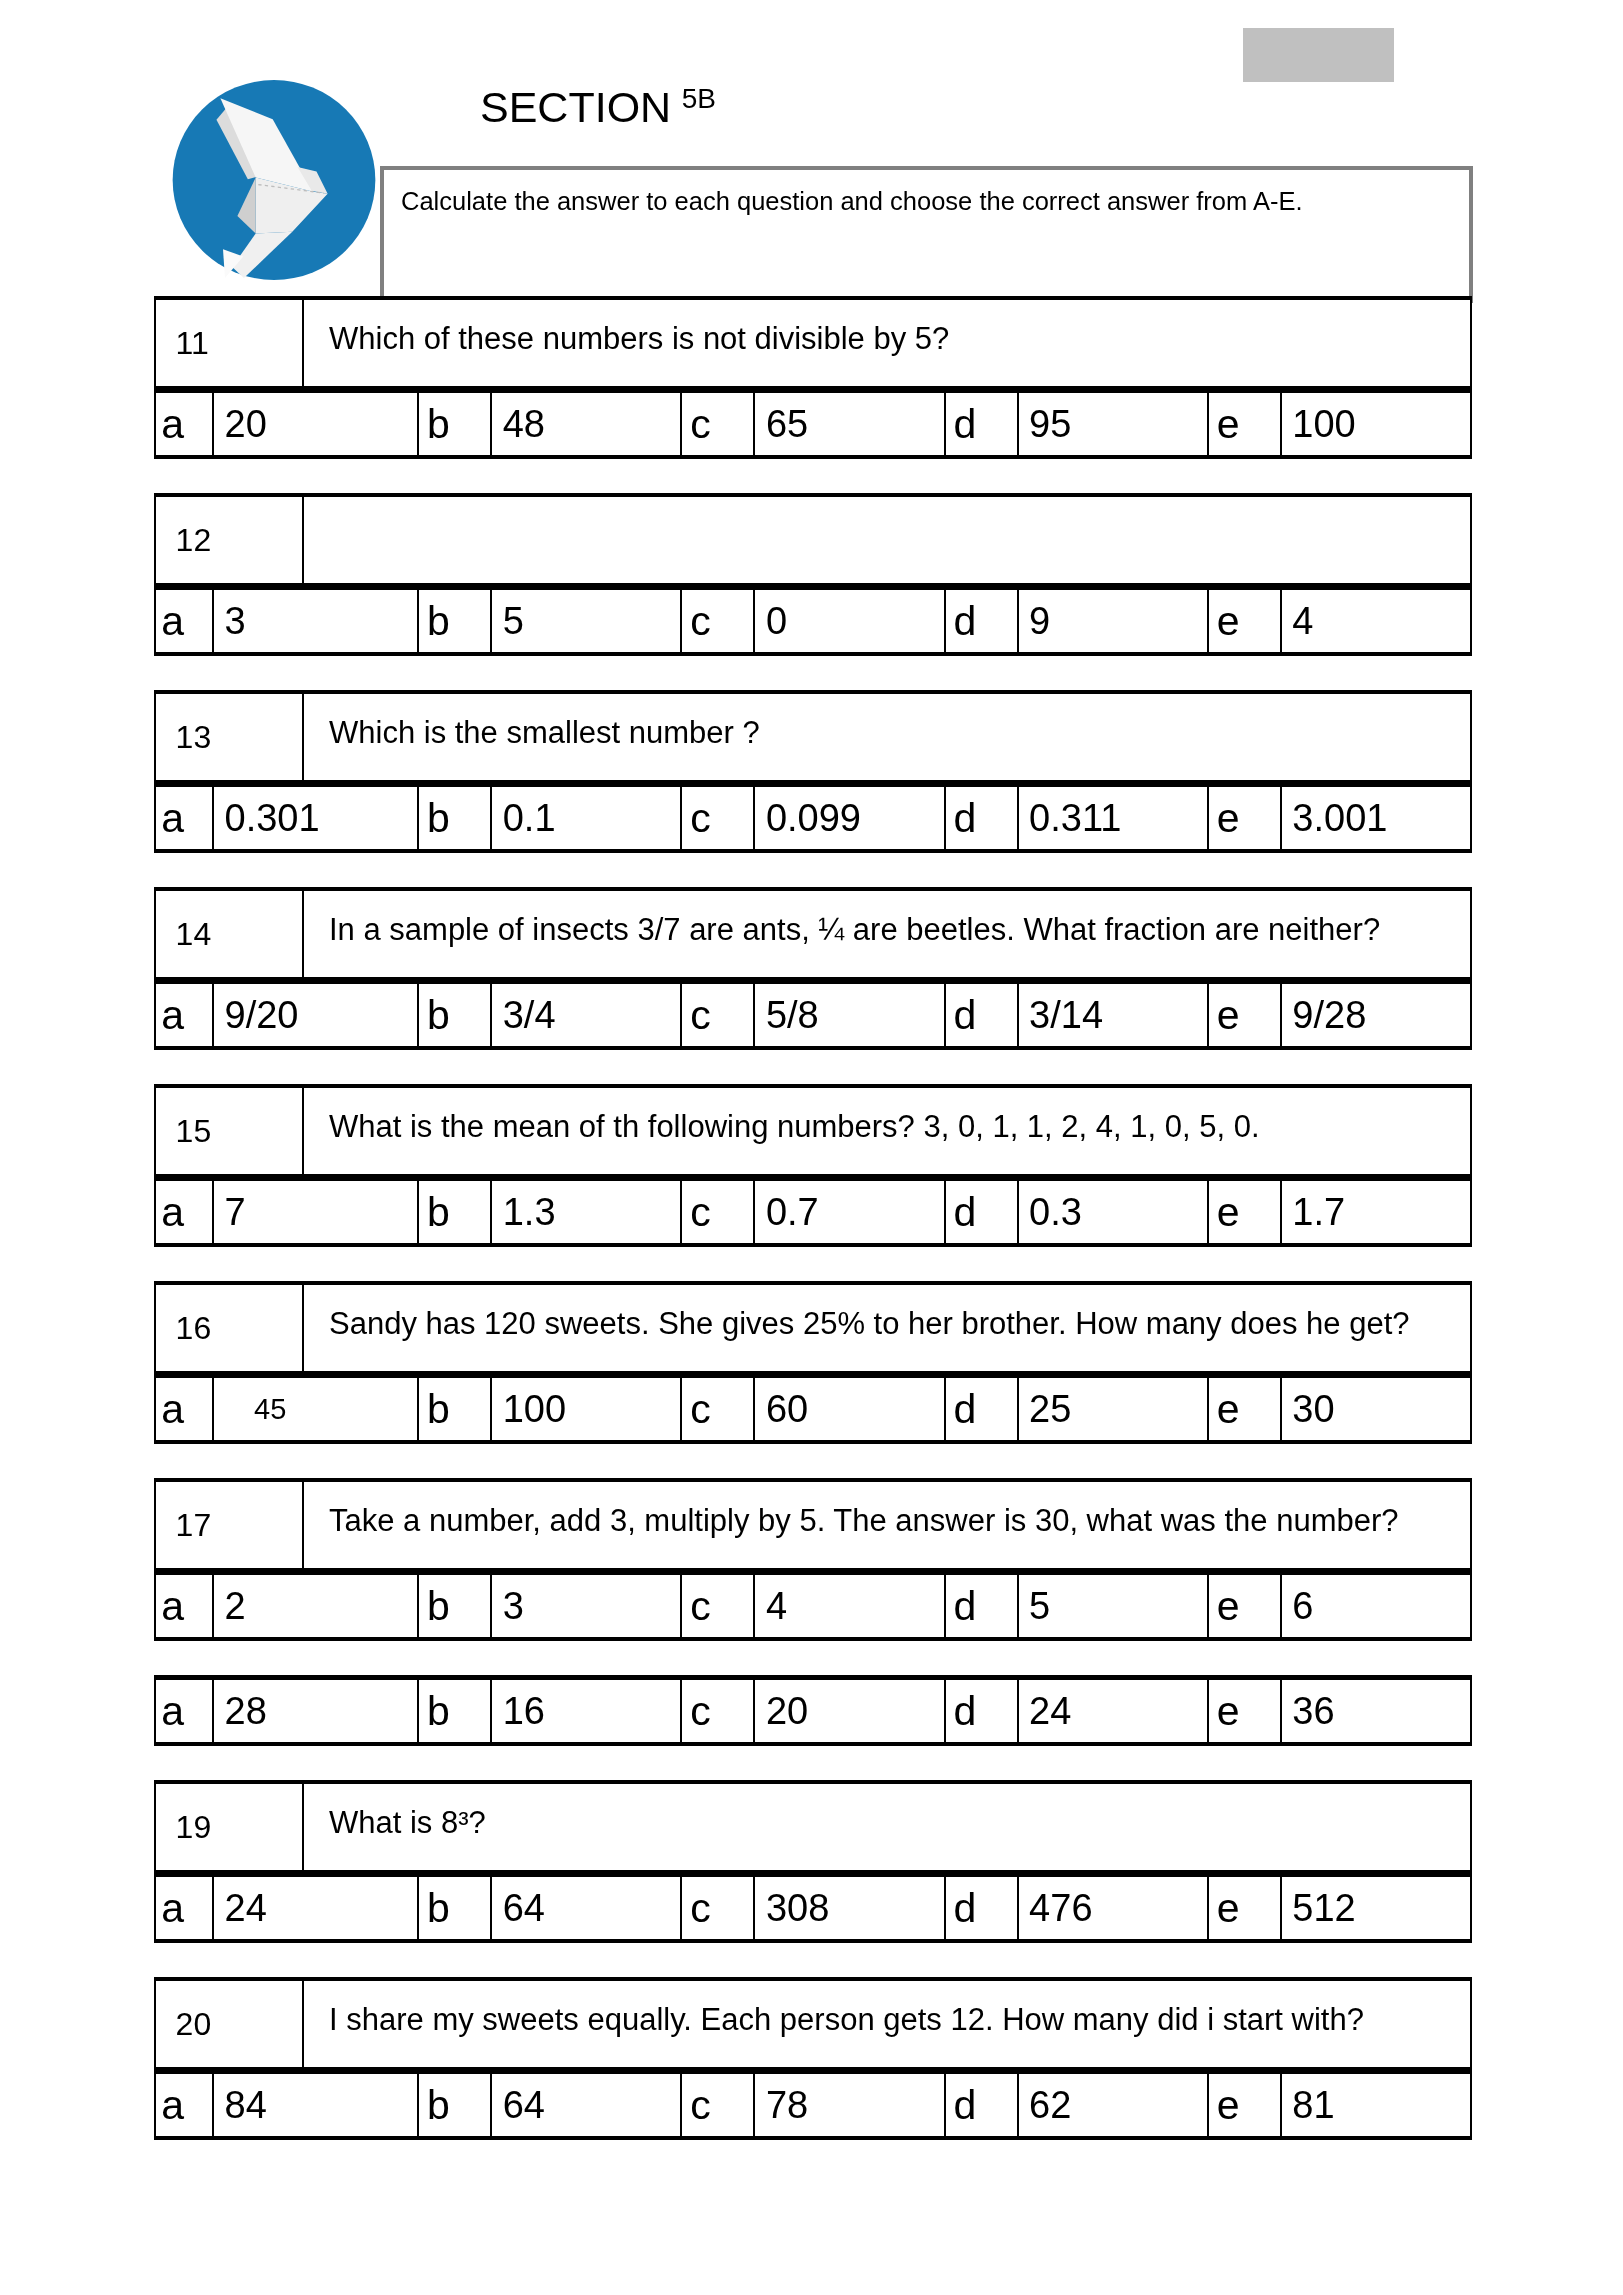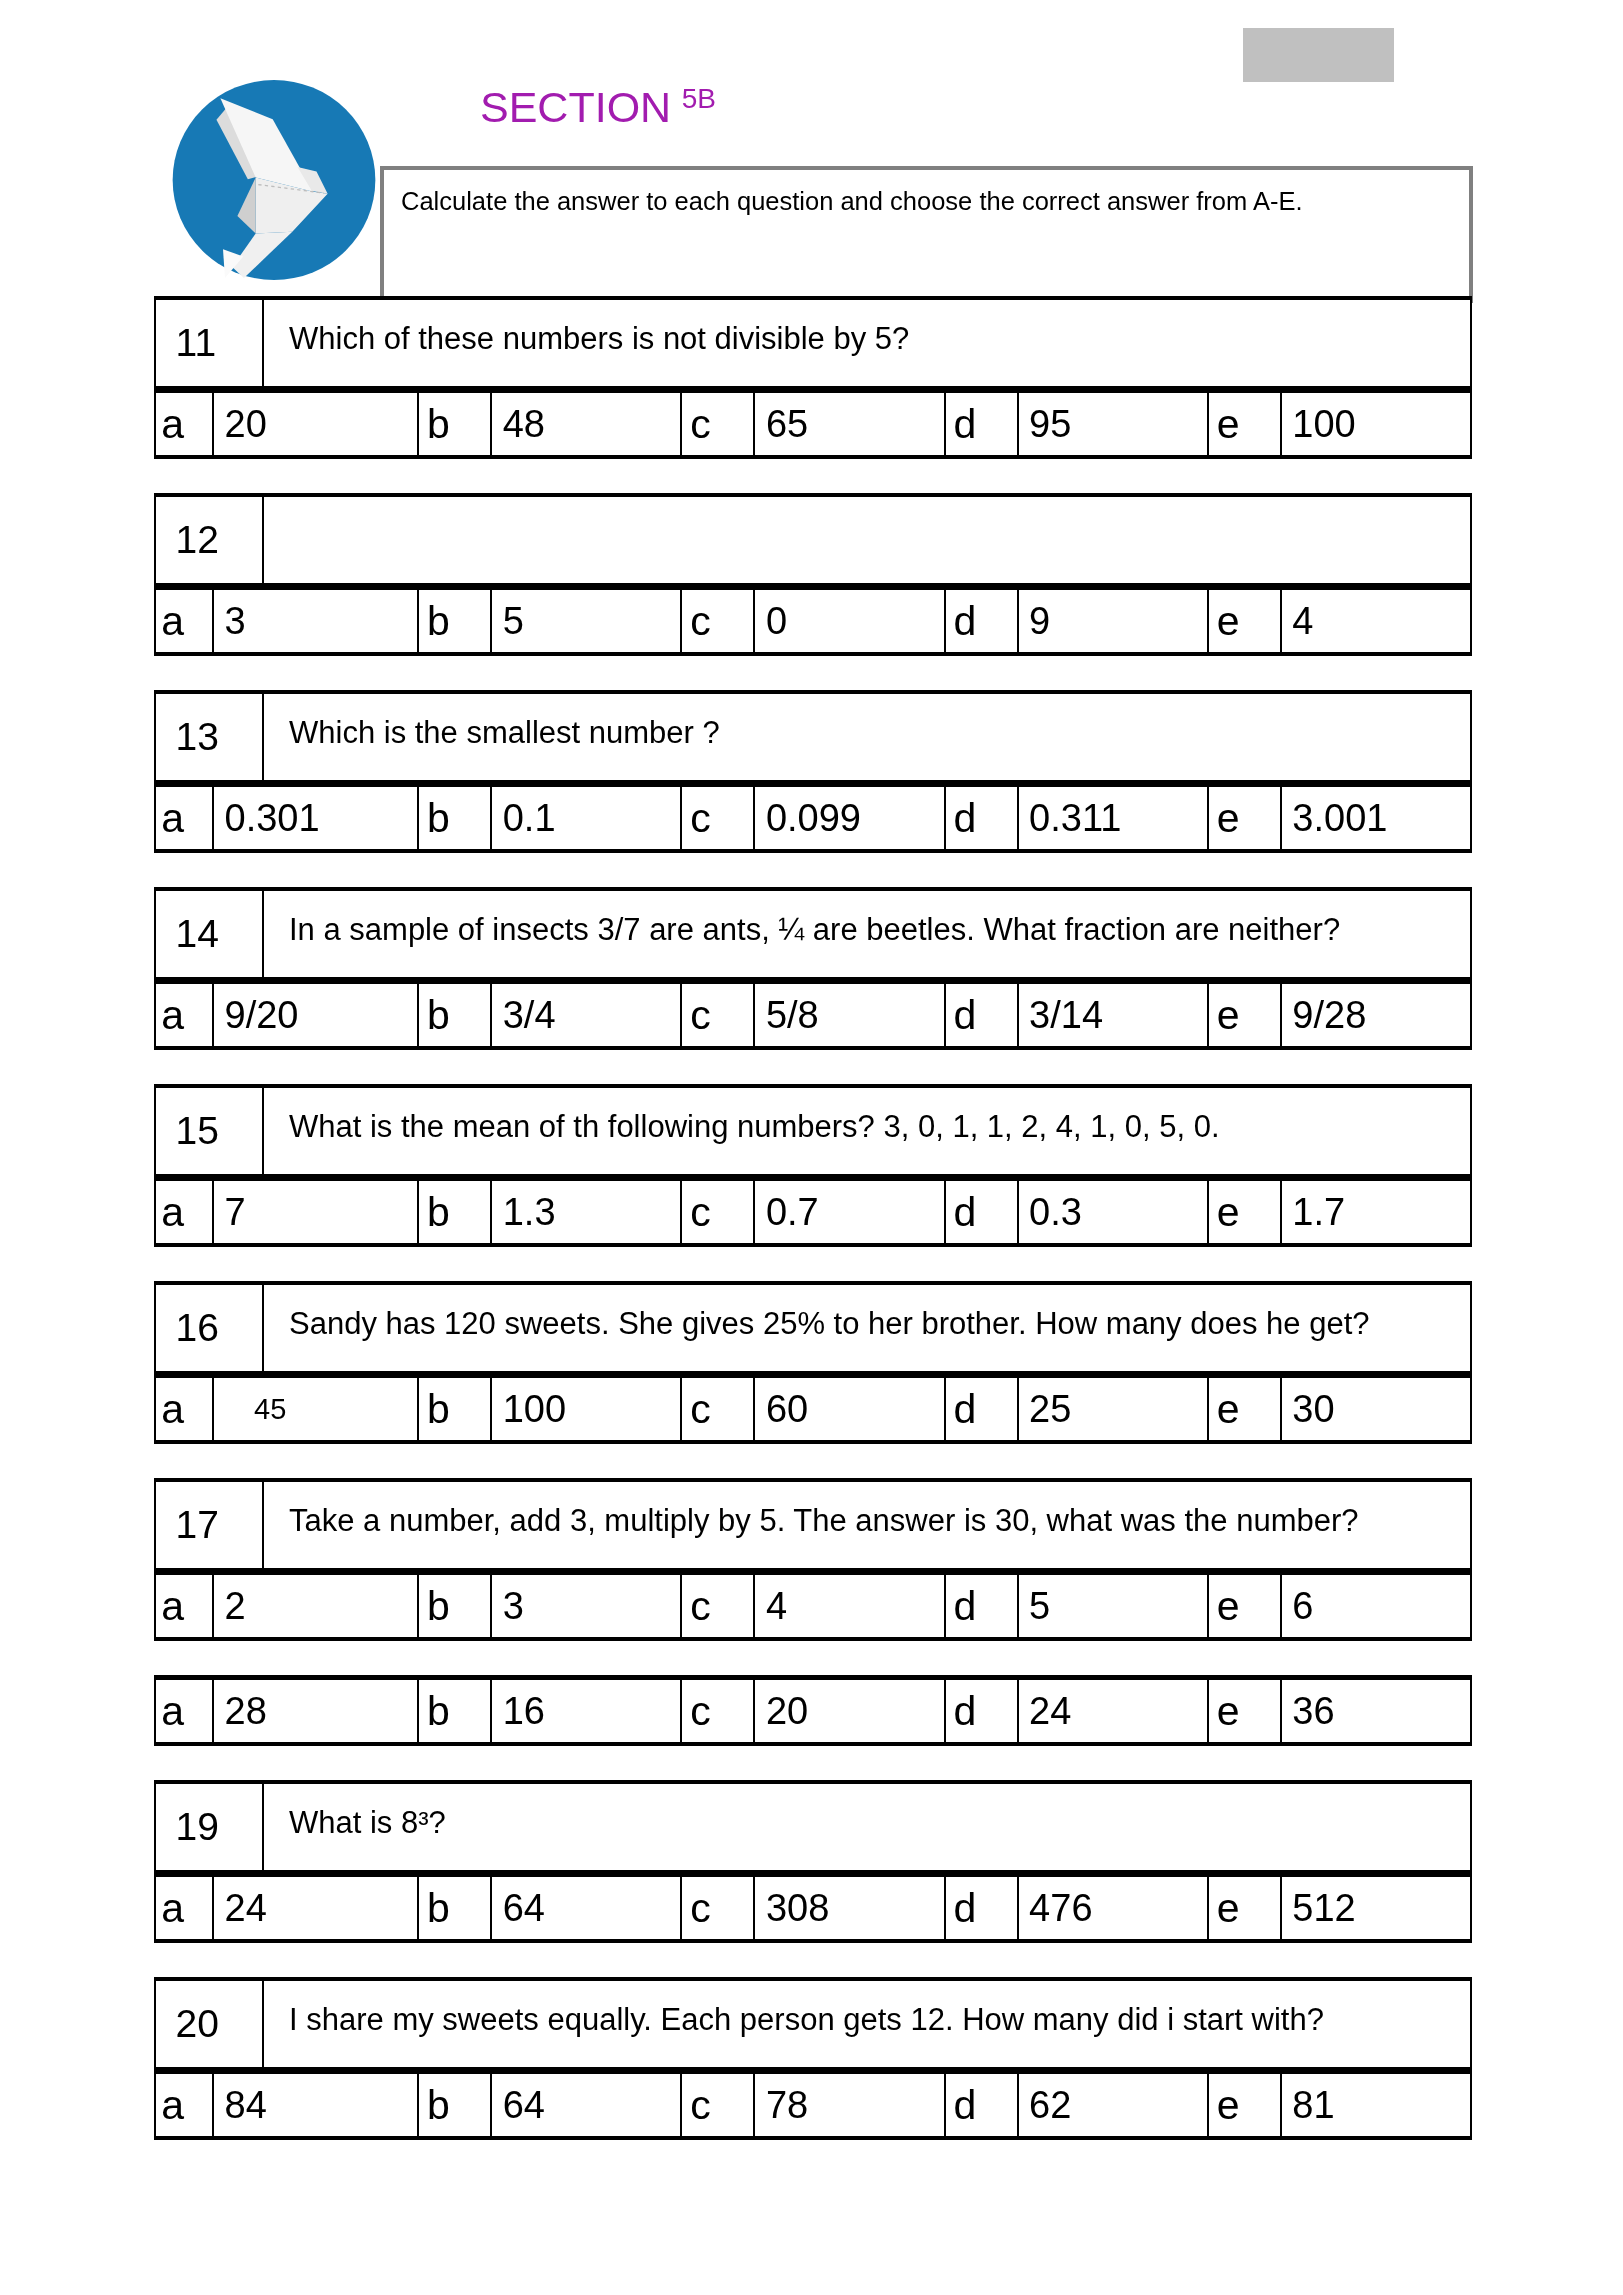--- a/index.html
+++ b/index.html
@@ -32,21 +32,21 @@
     width: 204px; height: 202px;
   }
   .logo svg { display: block; width: 100%; height: 100%; }
 
   
   .title {
     position: absolute;
     left: 480px; top: 86px;
     font-size: 43px;
     line-height: 1;
-    color: #a21caf;
+    color: #000000;
     white-space: nowrap;
   }
   .title .sup {
     font-size: 28px;
     position: relative;
     top: -14.4px;
     margin-left: 10.5px;
   }
 
   
@@ -70,23 +70,23 @@
   .qblock { margin-bottom: 34px; }
 
   .qrow {
     display: flex;
     height: 92px;
     border: 2.6px solid #000;
     border-top-width: 4.6px;
     background: #fff;
   }
   .qnum {
-    width: 108px;
+    width: 148px;
     border-right: 2.6px solid #000;
-    font-size: 39px;
+    font-size: 32px;
     display: flex;
     align-items: center;
     padding-left: 19.6px;
   }
   .qtext {
     flex: 1;
     font-size: 31px;
     line-height: 1.15;
     padding: 21px 7.9px 0 25px;
     white-space: nowrap;

